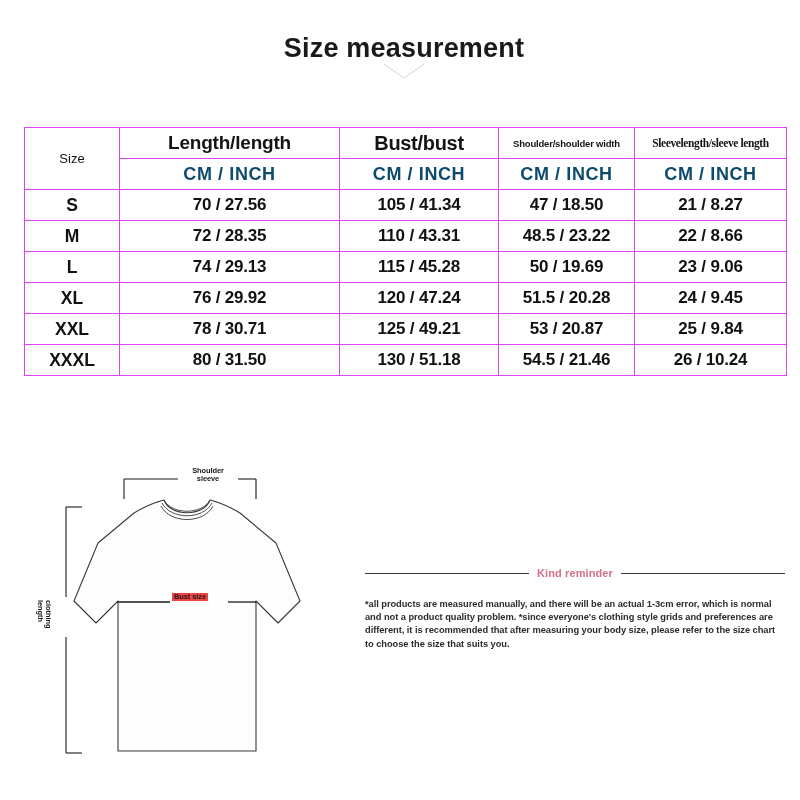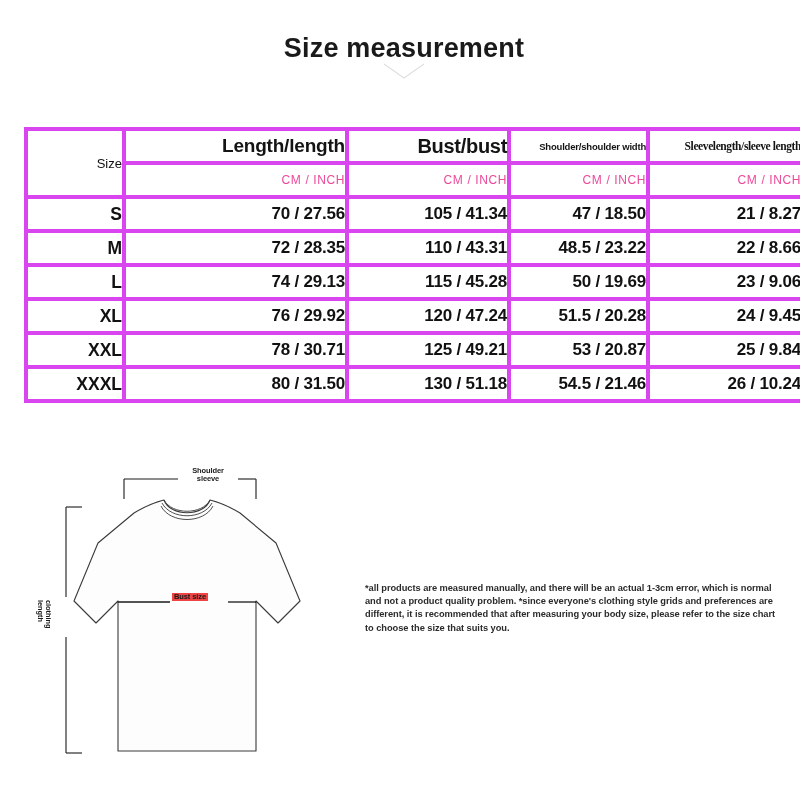--- a/index.html
+++ b/index.html
@@ -45,22 +45,22 @@
   .size-table {
     position: absolute;
     left: 24px;
     top: 127px;
     width: 757px;
     border-collapse: collapse;
     table-layout: fixed;
     background: #fff;
   }
   .size-table td, .size-table th {
-    border: 4px solid #d946ef;
-    text-align: right;
+    border: 1px solid #d946ef;
+    text-align: center;
     vertical-align: middle;
     padding: 0;
     background: #fff;
   }
   .col-size    { width: 94px; }
   .col-length  { width: 219px; }
   .col-bust    { width: 158px; }
   .col-should  { width: 135px; }
   .col-sleeve  { width: 151px; }
 
@@ -74,23 +74,23 @@
     font-weight: bold;
     color: #141414;
   }
   .head-major.big   { font-size: 19px; letter-spacing: -0.2px; }
   .head-major.mid   { font-size: 20px; letter-spacing: -0.3px; }
   .head-major.small { font-size: 9.5px; letter-spacing: -0.2px; }
   .head-major.small2{ font-size: 11.5px; letter-spacing: -0.4px; font-family: Liberation Serif, serif; }
 
   .head-unit {
     height: 30px;
-    font-size: 12px;
-    font-weight: normal;
-    color: #ec4899;
+    font-size: 18px;
+    font-weight: bold;
+    color: #0c4a6e;
     letter-spacing: 0.6px;
   }
 
   .size-table tbody td {
     height: 30px;
     font-size: 17px;
     font-weight: bold;
     color: #111;
   }
   .size-table tbody td.size-label { font-size: 17.5px; }
@@ -300,14 +300,19 @@
 
   <div class="lbl lbl-bust">Bust size</div>
 
   <div class="lbl lbl-clothing">
     <span>clothing</span><br>
     <span>length</span>
   </div>
 </div>
 
 <div class="reminder">
+  <div class="reminder-head">
+    <span class="rem-line"></span>
+    <span class="rem-title">Kind reminder</span>
+    <span class="rem-line"></span>
+  </div>
   <div class="reminder-body">*all products are measured manually, and there will be an actual 1-3cm error, which is normal and not a product quality problem. *since everyone's clothing style grids and preferences are different, it is recommended that after measuring your body size, please refer to the size chart to choose the size that suits you.</div>
 </div>
 
 </body></html>

